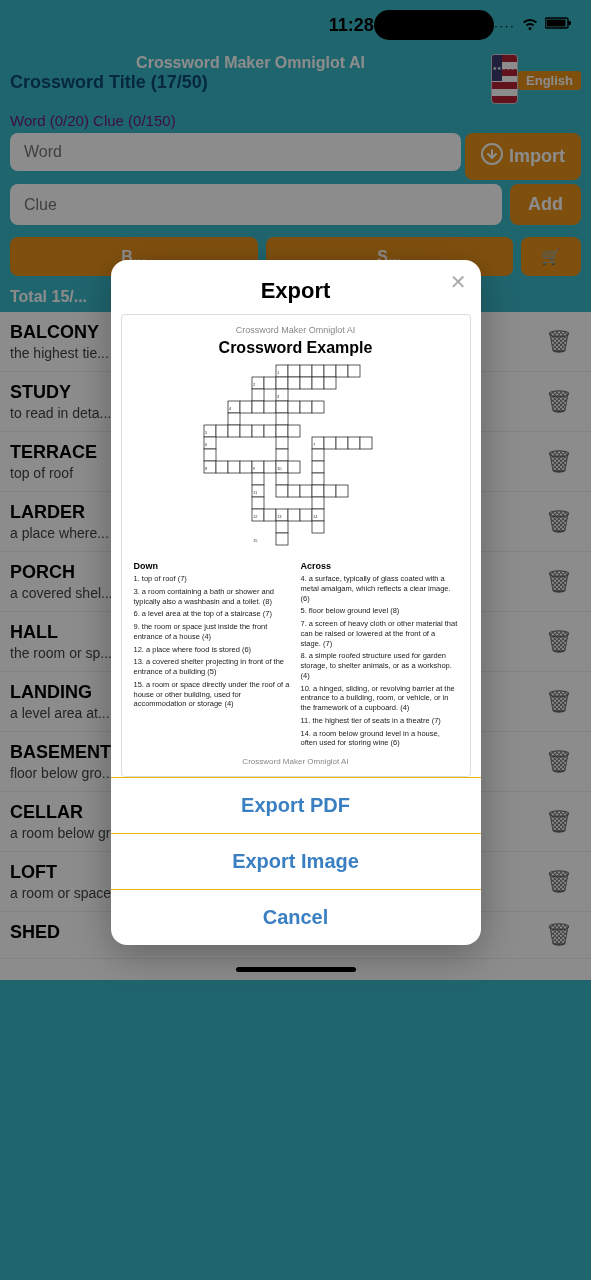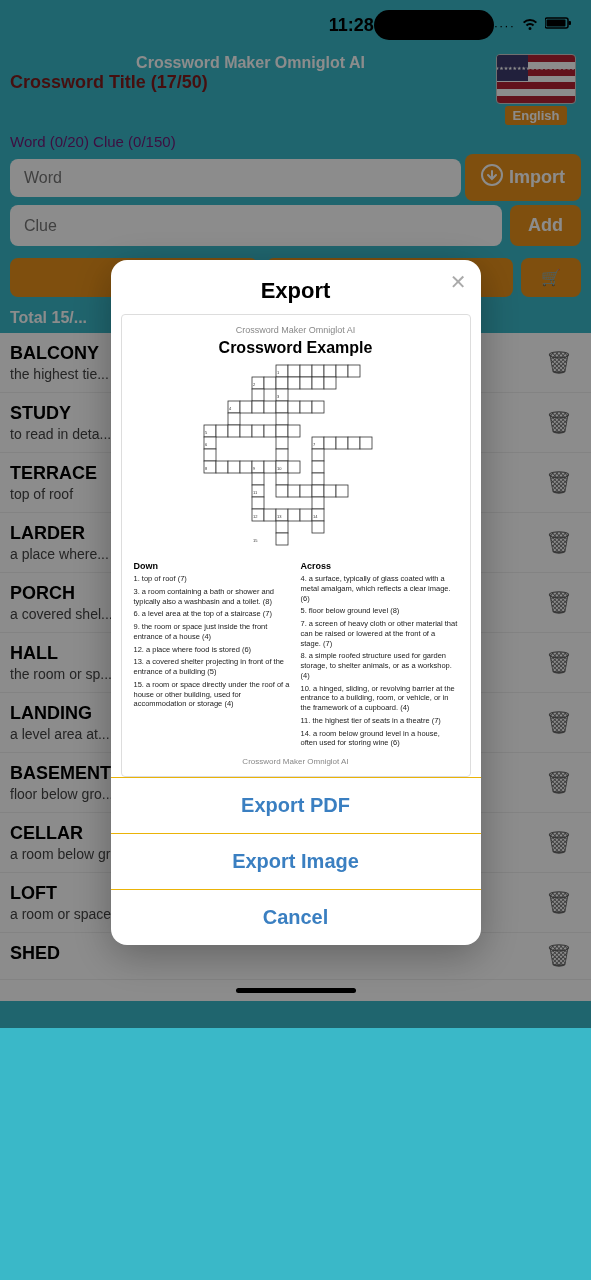--- a/index.html
+++ b/index.html
@@ -48,28 +48,28 @@
     .app-header-left {
       flex: 1;
     }
     .app-title {
       color: #fff;
       font-size: 16px;
       font-weight: 600;
       text-align: center;
     }
     .crossword-title-label {
-      color: #7f1d1d;
+      color: #0c4a6e;
       font-size: 18px;
       font-weight: 700;
     }
     .flag-container {
       width: 90px;
       display: flex;
-      flex-direction: column;
+      flex-direction: row;
       align-items: center;
     }
     .flag-img {
       width: 80px;
       height: 50px;
       border-radius: 4px;
       background: linear-gradient(
         to bottom,
         #B22234 0%, #B22234 14.28%,
         #fff 14.28%, #fff 28.57%,
@@ -114,21 +114,21 @@
       padding: 0 10px 6px 10px;
     }
     .word-clue-label {
       color: #701a75;
       font-size: 15px;
       margin-bottom: 4px;
     }
     .input-row {
       display: flex;
       gap: 4px;
-      align-items: center;
+      align-items: flex-start;
     }
     .word-input {
       flex: 1;
       background: #fff;
       border: none;
       border-radius: 8px;
       padding: 10px 14px;
       font-size: 16px;
       color: #999;
     }
@@ -245,21 +245,21 @@
       cursor: pointer;
       padding: 0 8px;
       display: flex;
       align-items: center;
     }
     
     .overlay {
       position: fixed;
       top: 0; left: 0;
       width: 591px;
-      height: 1028px;
+      height: 1280px;
       background: rgba(0,0,0,0.45);
       z-index: 100;
       display: flex;
       align-items: flex-start;
       justify-content: center;
       padding-top: 260px;
     }
     
     .modal {
       background: #fff;

